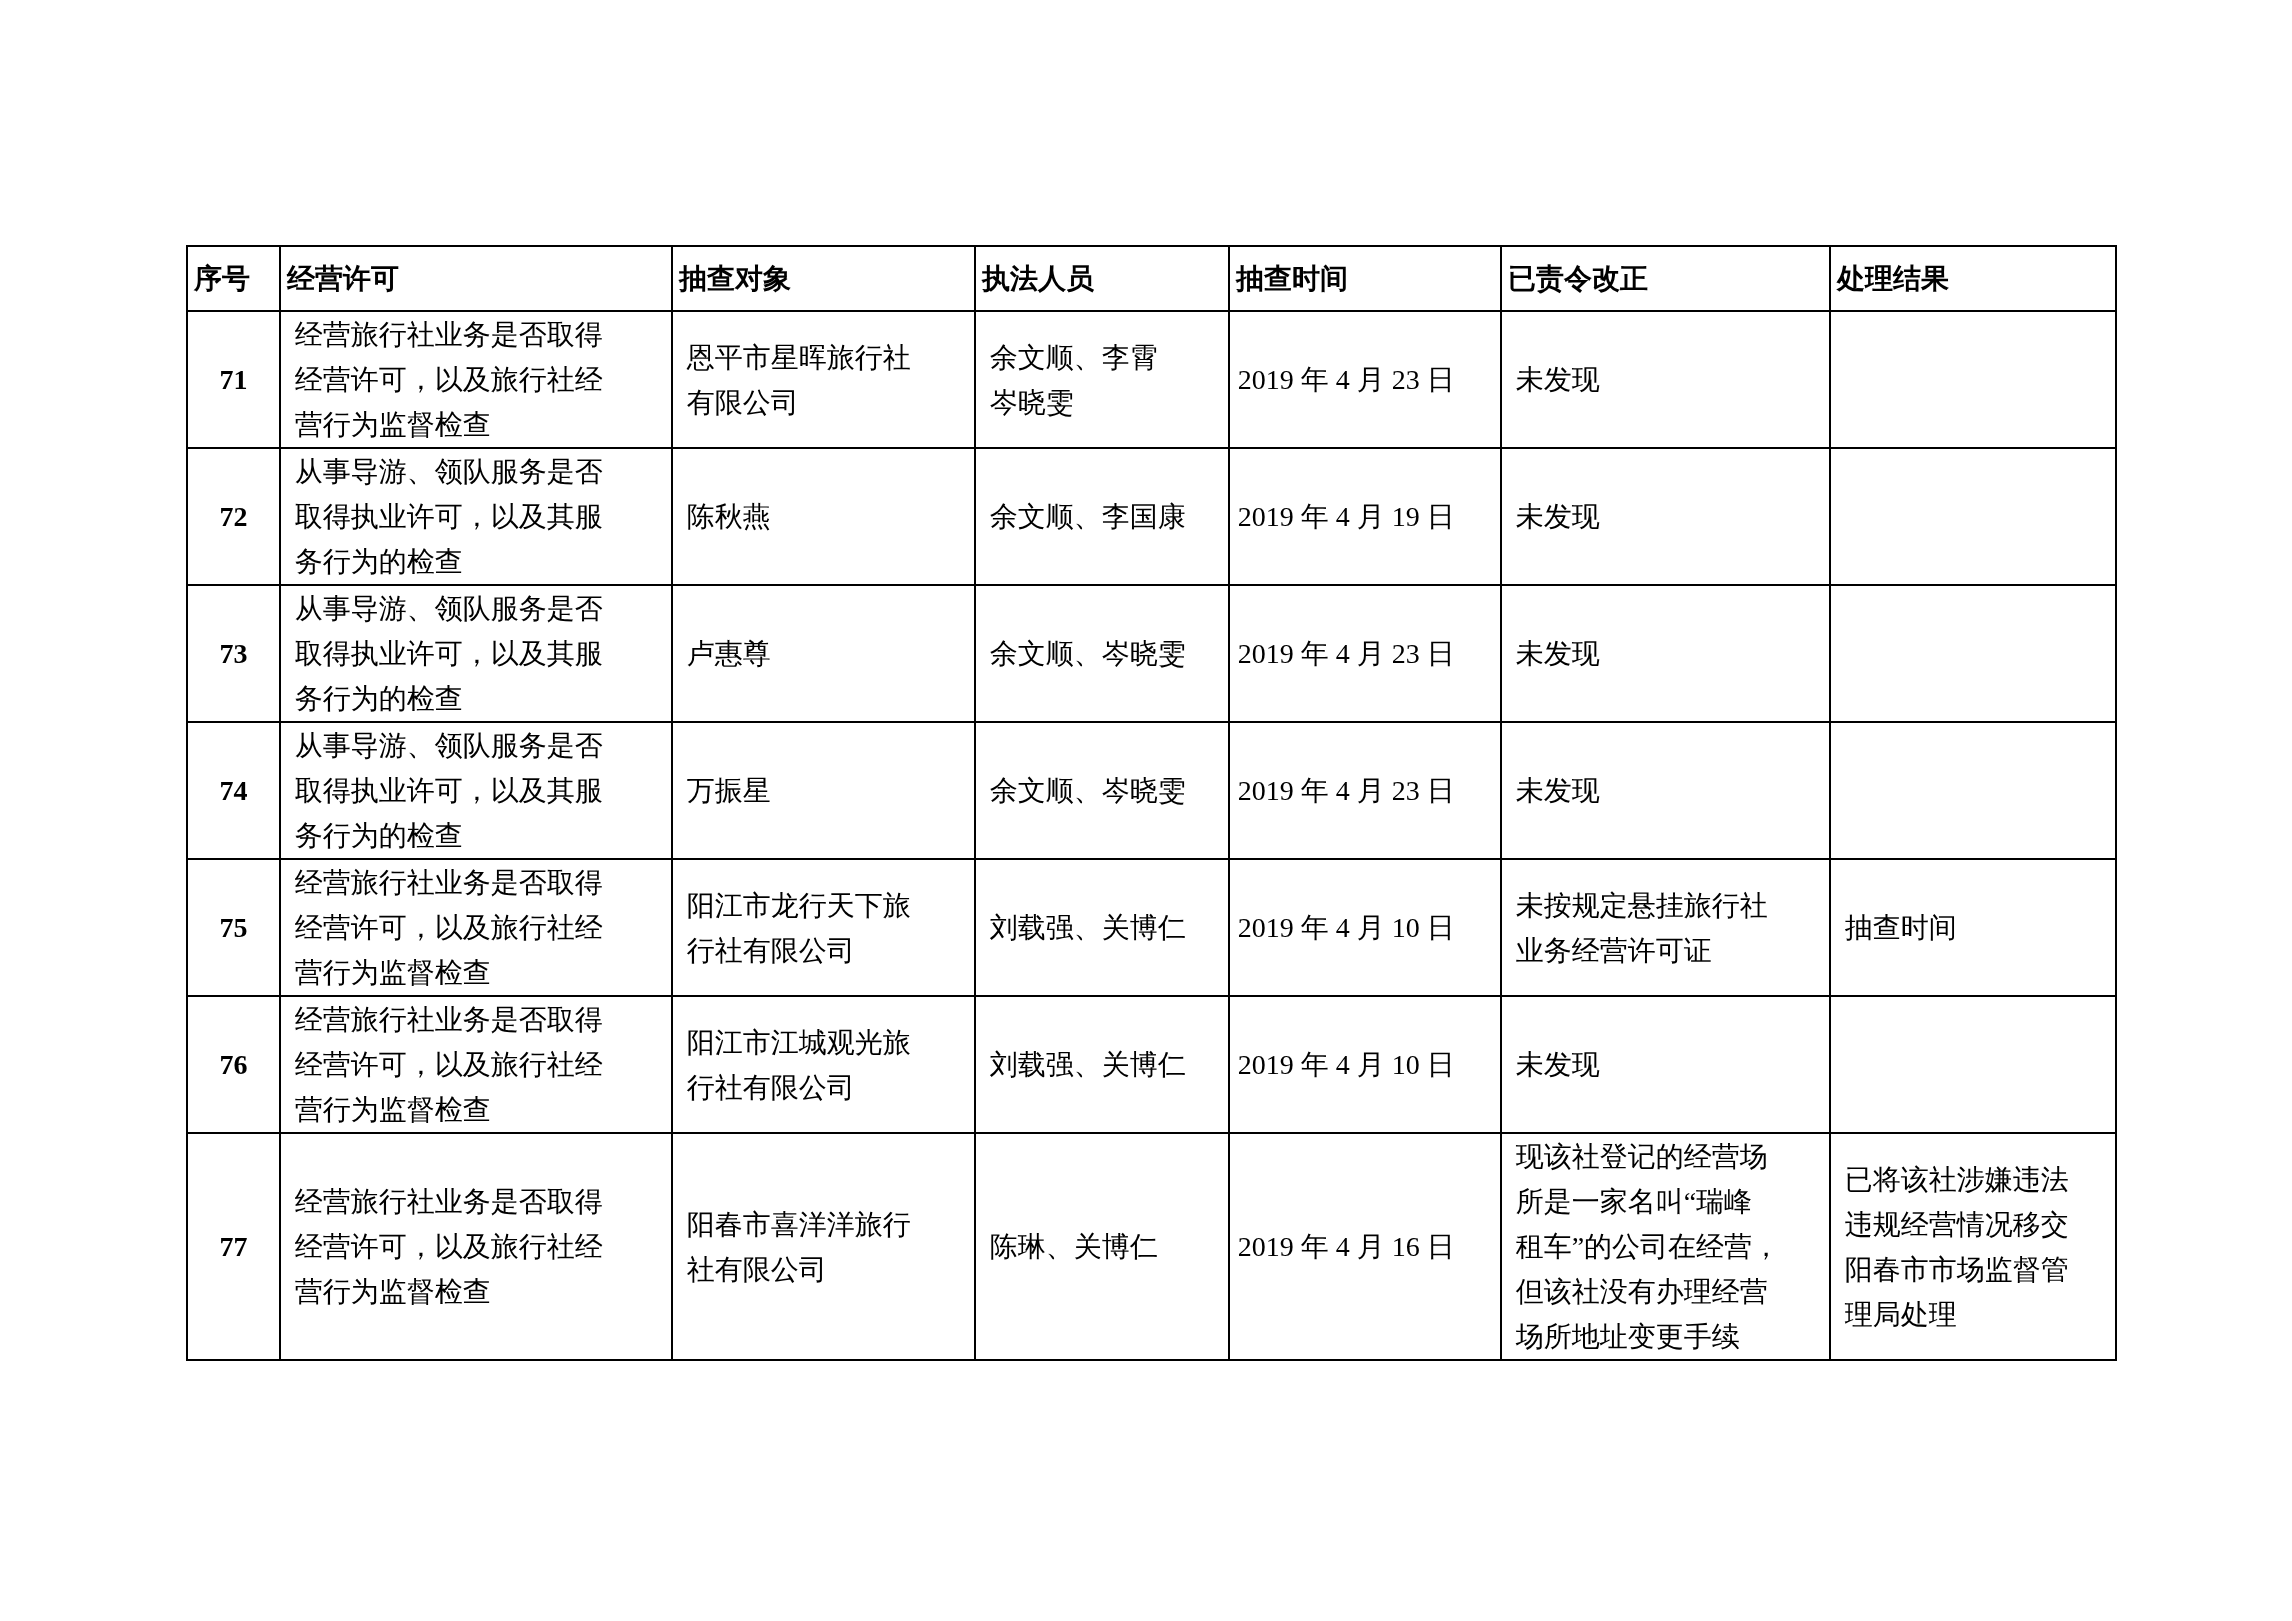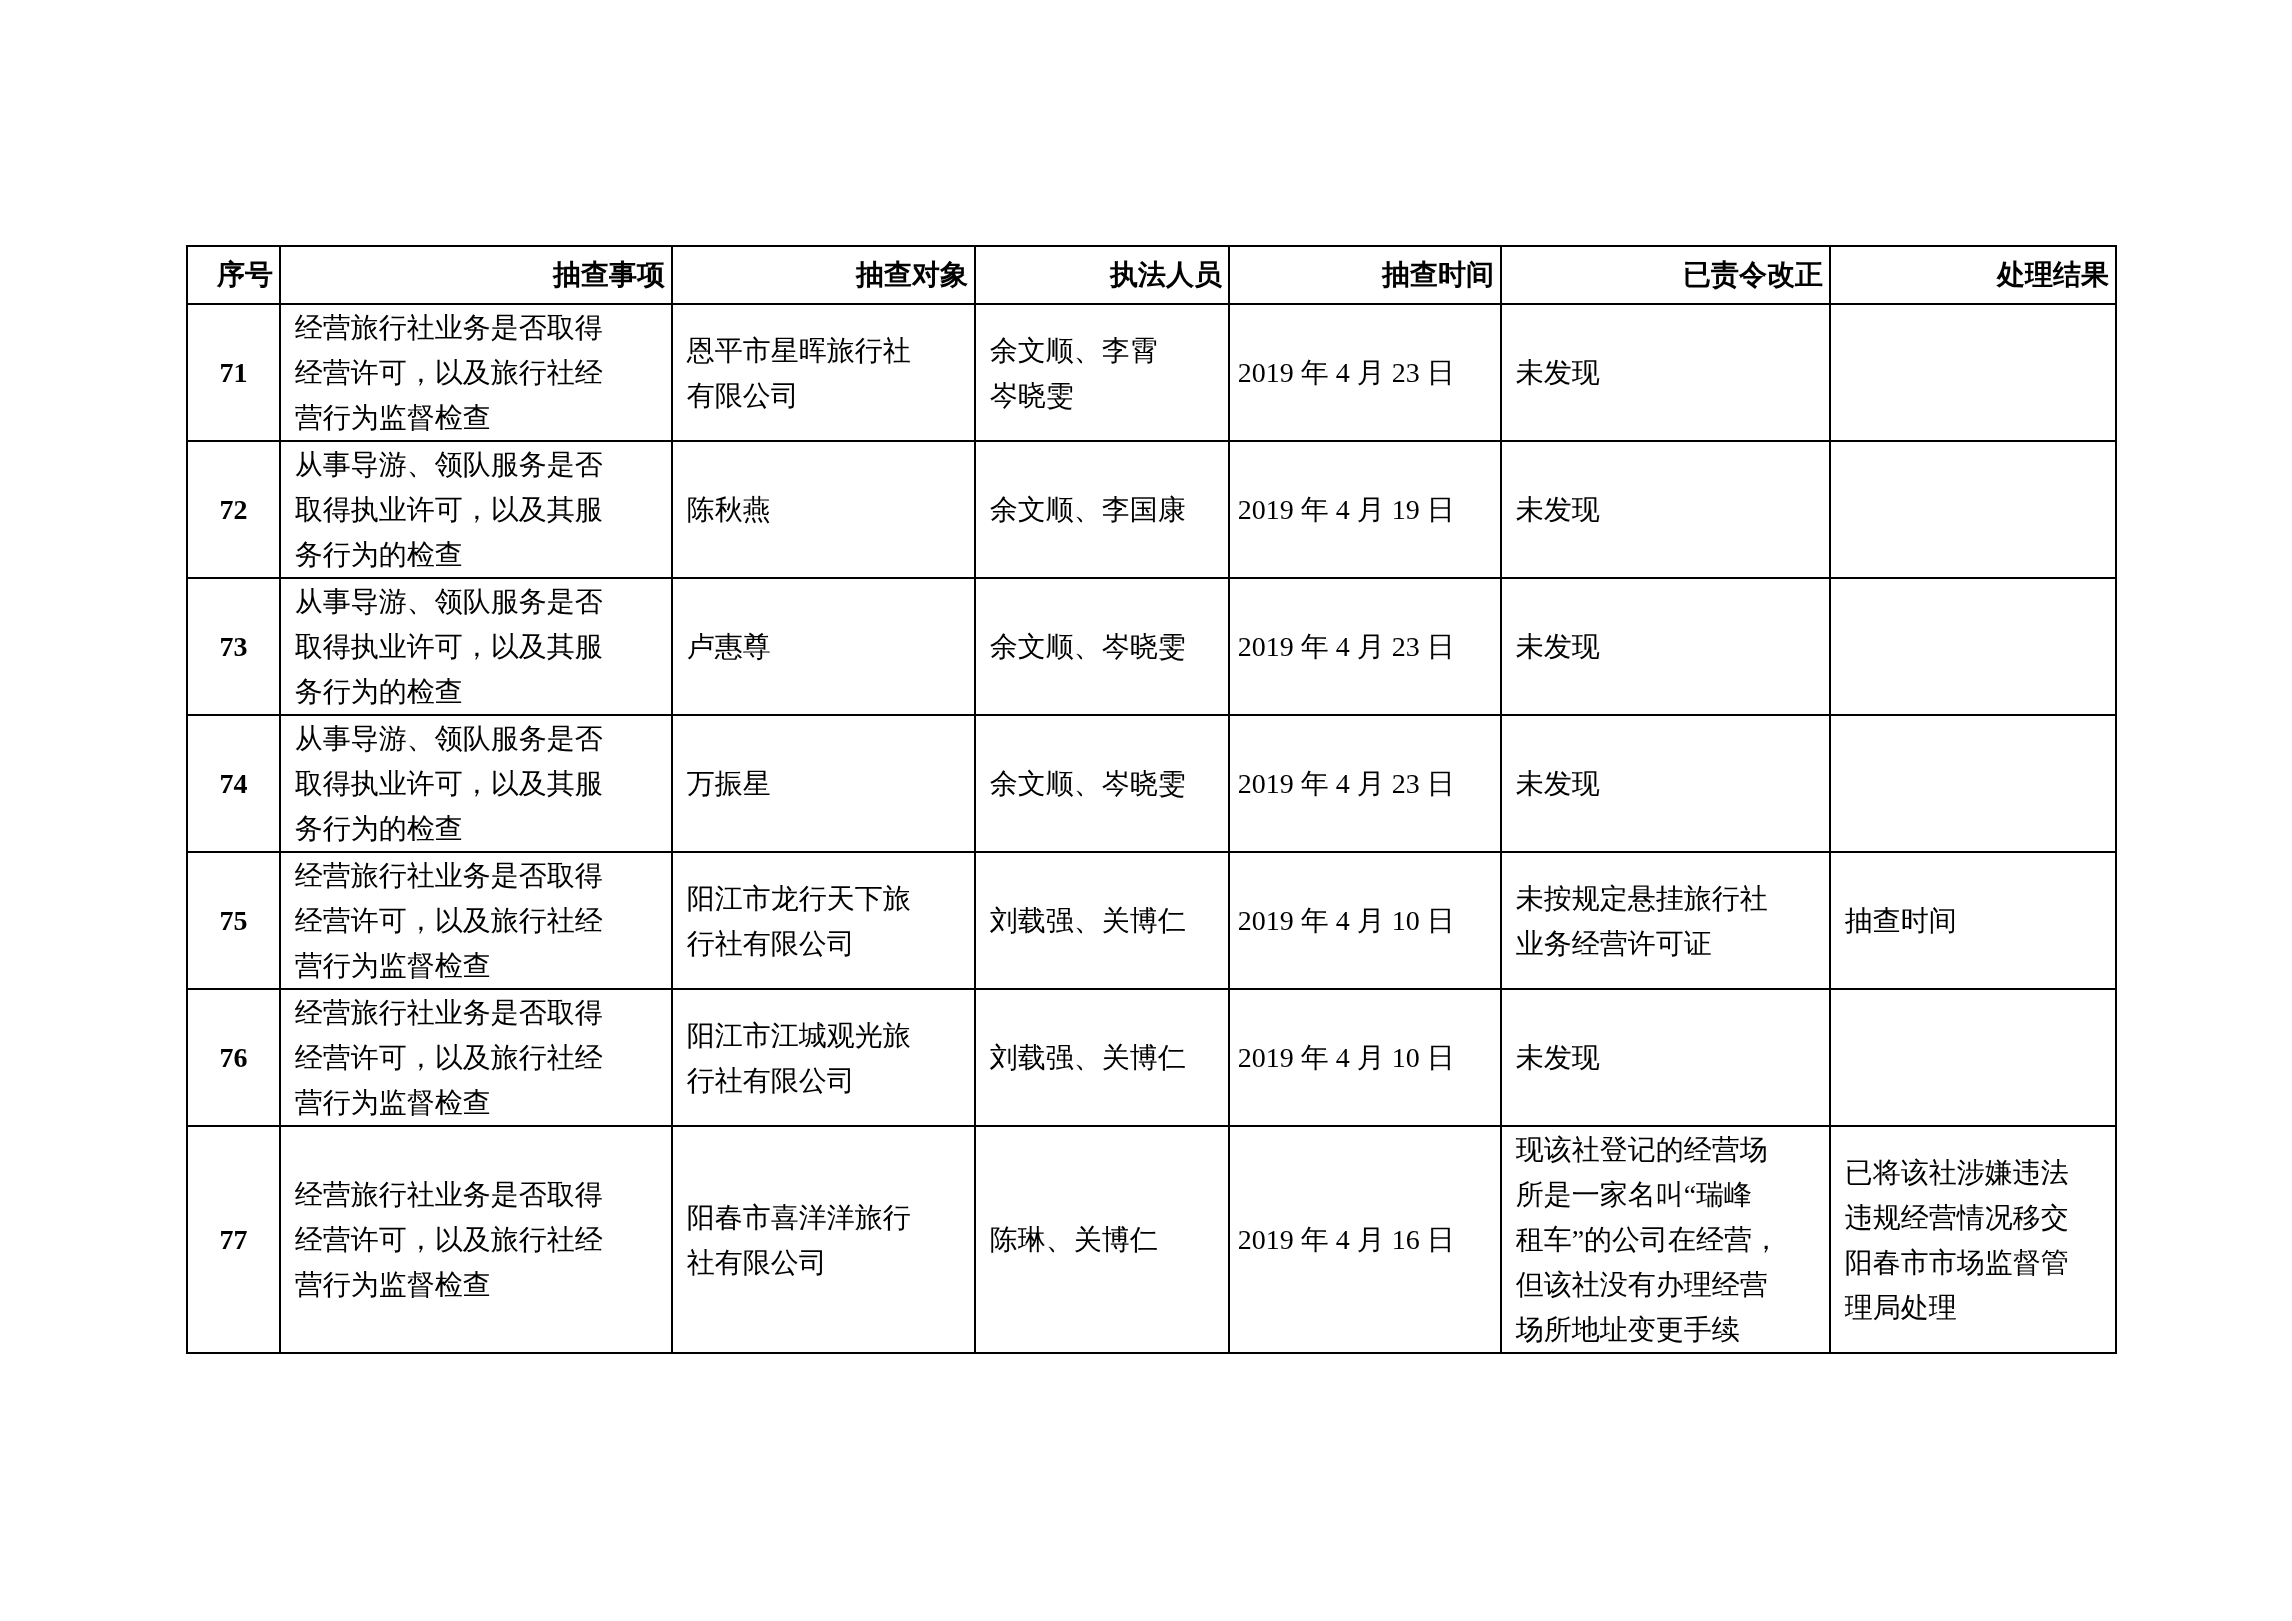--- a/index.html
+++ b/index.html
@@ -26,22 +26,22 @@
   }
   table.doc-table th,
   table.doc-table td {
     border: 2px solid #000000;
     font-size: 28px;
     vertical-align: middle;
     overflow: hidden;
   }
   table.doc-table th {
     font-weight: bold;
-    text-align: right;
-    height: 58px;
+    text-align: left;
+    height: 65px;
     padding: 2px 5.9px;
     line-height: 1.2;
     white-space: nowrap;
   }
   table.doc-table td {
     padding: 0 13.7px;
     line-height: 45px;
     white-space: pre-line;
     text-align: left;
   }
@@ -79,21 +79,21 @@
       <col style="width:392px">
       <col style="width:303px">
       <col style="width:254px">
       <col style="width:272px">
       <col style="width:329px">
       <col style="width:286px">
     </colgroup>
     <thead>
       <tr>
         <th>序号</th>
-        <th>抽查事项</th>
+        <th>经营许可</th>
         <th>抽查对象</th>
         <th>执法人员</th>
         <th>抽查时间</th>
         <th>已责令改正</th>
         <th>处理结果</th>
       </tr>
     </thead>
     <tbody>
       <tr class="row-normal">
         <td class="center">71</td>

